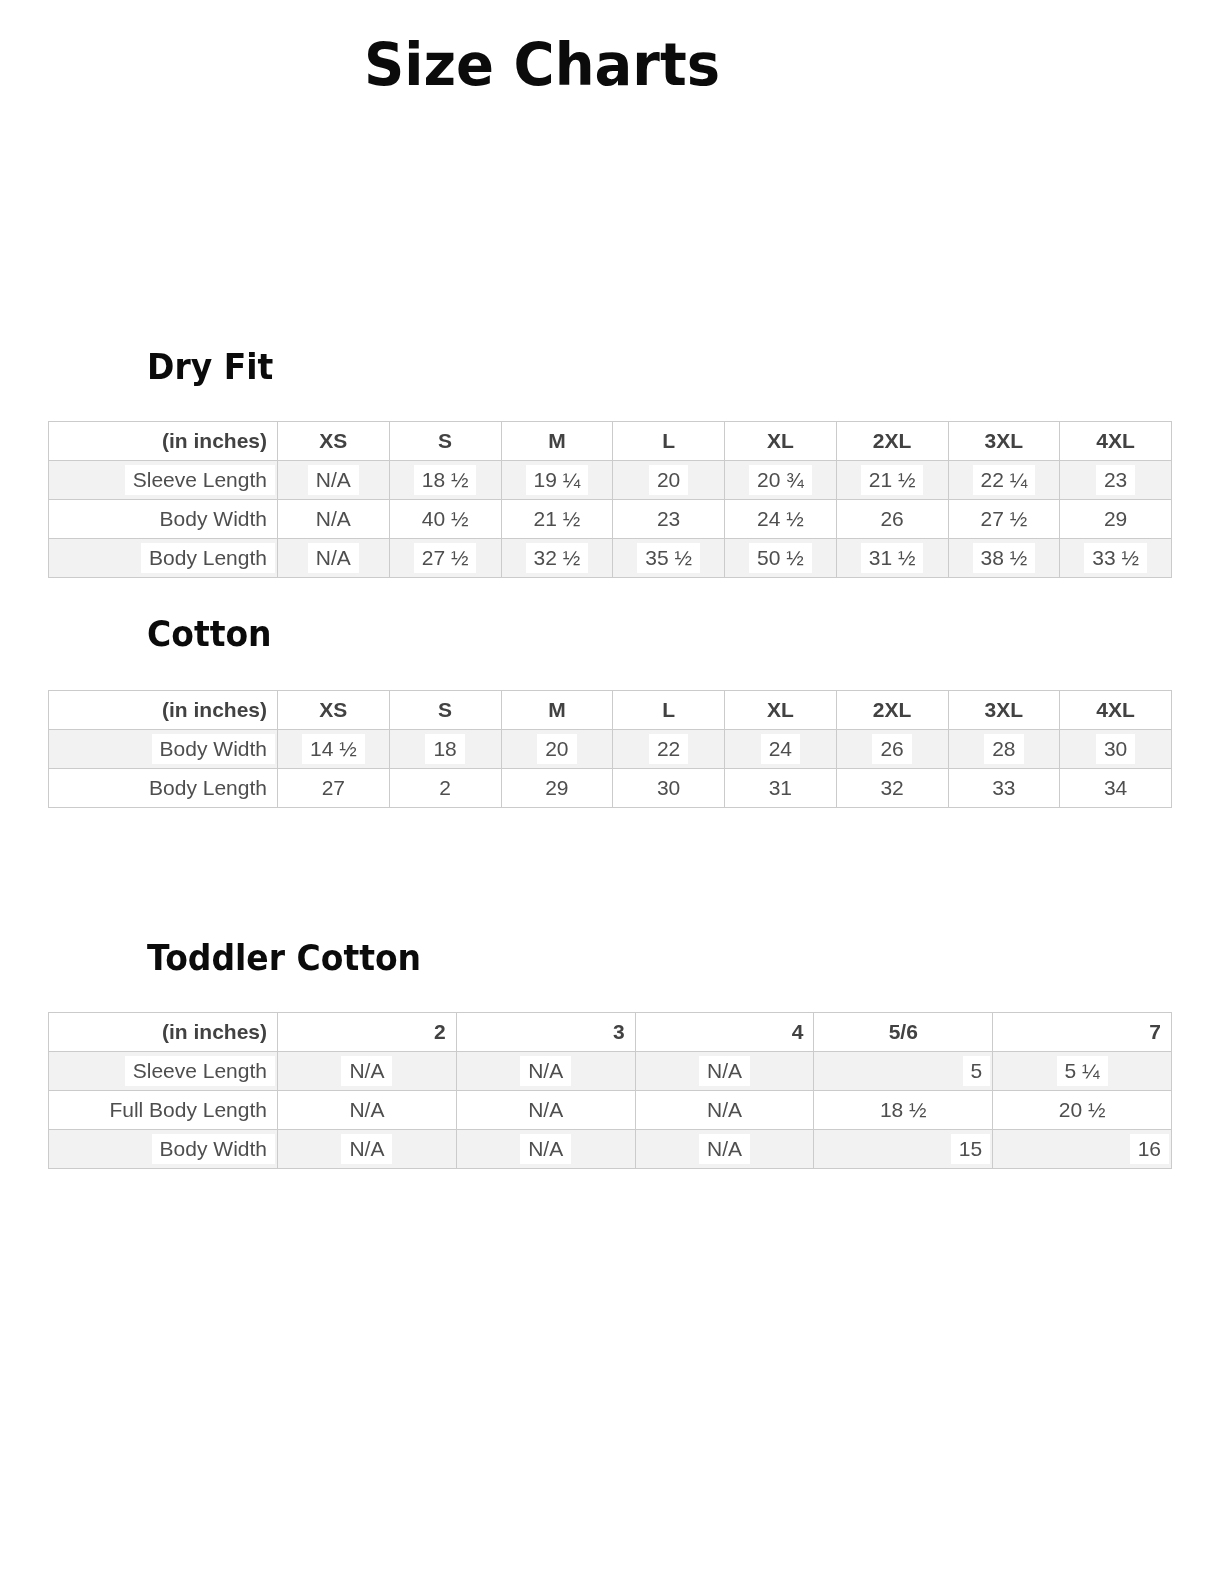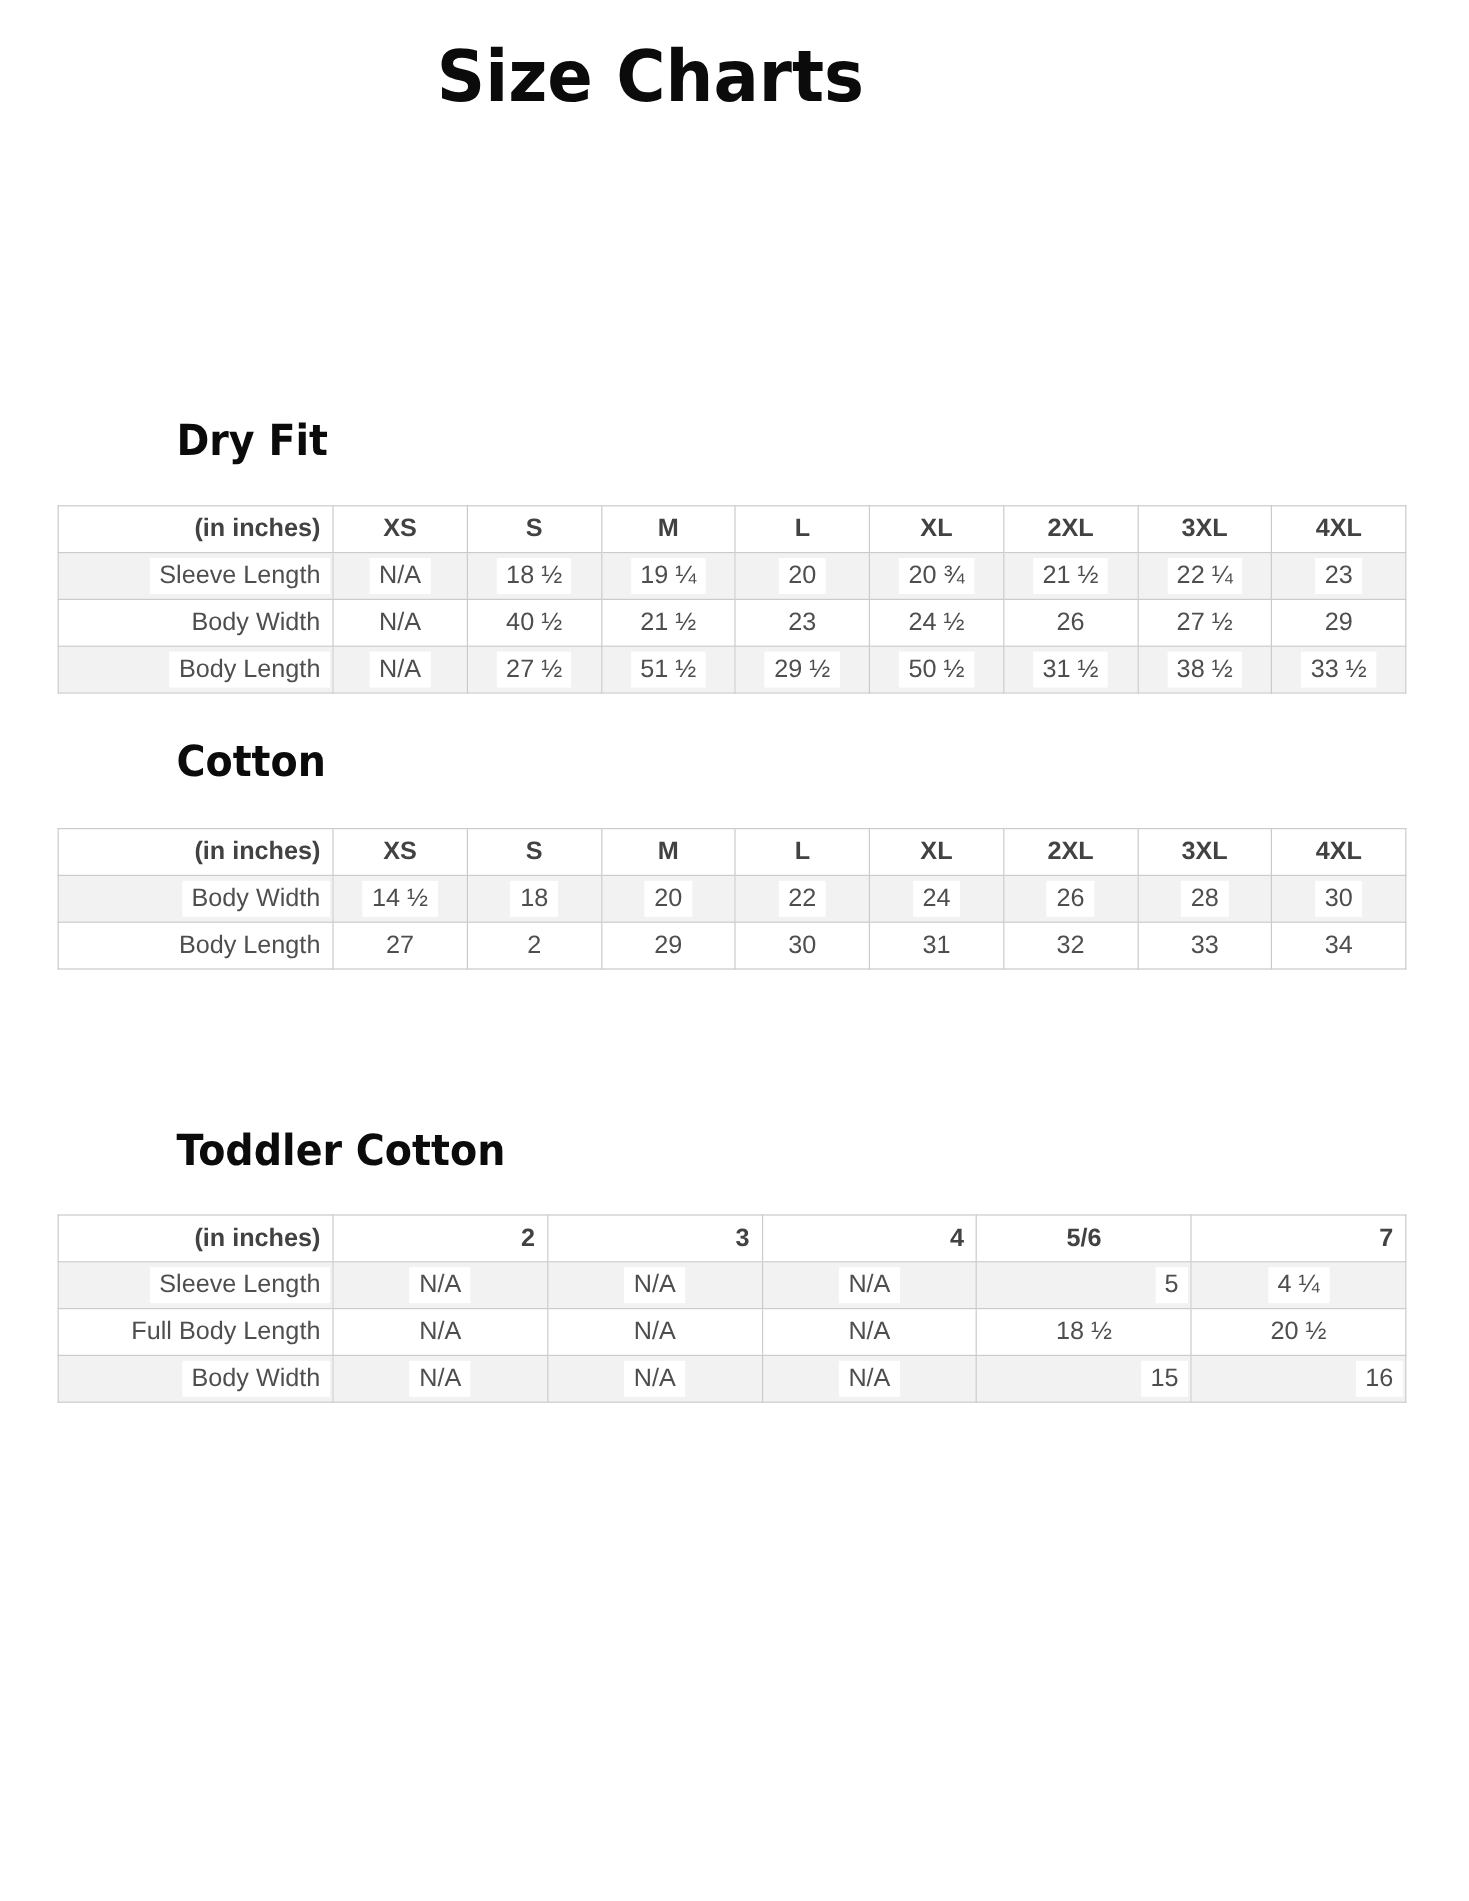--- a/index.html
+++ b/index.html
@@ -140,22 +140,22 @@
           <td class="al-c"><span class="hl">23</span></td>
           <td class="al-c"><span class="hl">24 ½</span></td>
           <td class="al-c"><span class="hl">26</span></td>
           <td class="al-c"><span class="hl">27 ½</span></td>
           <td class="al-c"><span class="hl">29</span></td>
         </tr>
         <tr>
           <td class="al-r"><span class="hl">Body Length</span></td>
           <td class="al-c"><span class="hl">N/A</span></td>
           <td class="al-c"><span class="hl">27 ½</span></td>
-          <td class="al-c"><span class="hl">51 ½</span></td>
-          <td class="al-c"><span class="hl">29 ½</span></td>
+          <td class="al-c"><span class="hl">32 ½</span></td>
+          <td class="al-c"><span class="hl">35 ½</span></td>
           <td class="al-c"><span class="hl">50 ½</span></td>
           <td class="al-c"><span class="hl">31 ½</span></td>
           <td class="al-c"><span class="hl">38 ½</span></td>
           <td class="al-c"><span class="hl">33 ½</span></td>
         </tr>
       </tbody>
     </table>
 
   <h2 class="sec-heading" id="h-cotton">Cotton</h2>
   <table class="size" id="t-cotton">
@@ -229,21 +229,21 @@
           <th class="al-r"><span class="hl">7</span></th>
         </tr>
       </thead>
       <tbody>
         <tr>
           <td class="al-r"><span class="hl">Sleeve Length</span></td>
           <td class="al-c"><span class="hl">N/A</span></td>
           <td class="al-c"><span class="hl">N/A</span></td>
           <td class="al-c"><span class="hl">N/A</span></td>
           <td class="al-r"><span class="hl">5</span></td>
-          <td class="al-c"><span class="hl">4 ¼</span></td>
+          <td class="al-c"><span class="hl">5 ¼</span></td>
         </tr>
         <tr>
           <td class="al-r"><span class="hl">Full Body Length</span></td>
           <td class="al-c"><span class="hl">N/A</span></td>
           <td class="al-c"><span class="hl">N/A</span></td>
           <td class="al-c"><span class="hl">N/A</span></td>
           <td class="al-c"><span class="hl">18 ½</span></td>
           <td class="al-c"><span class="hl">20 ½</span></td>
         </tr>
         <tr>

